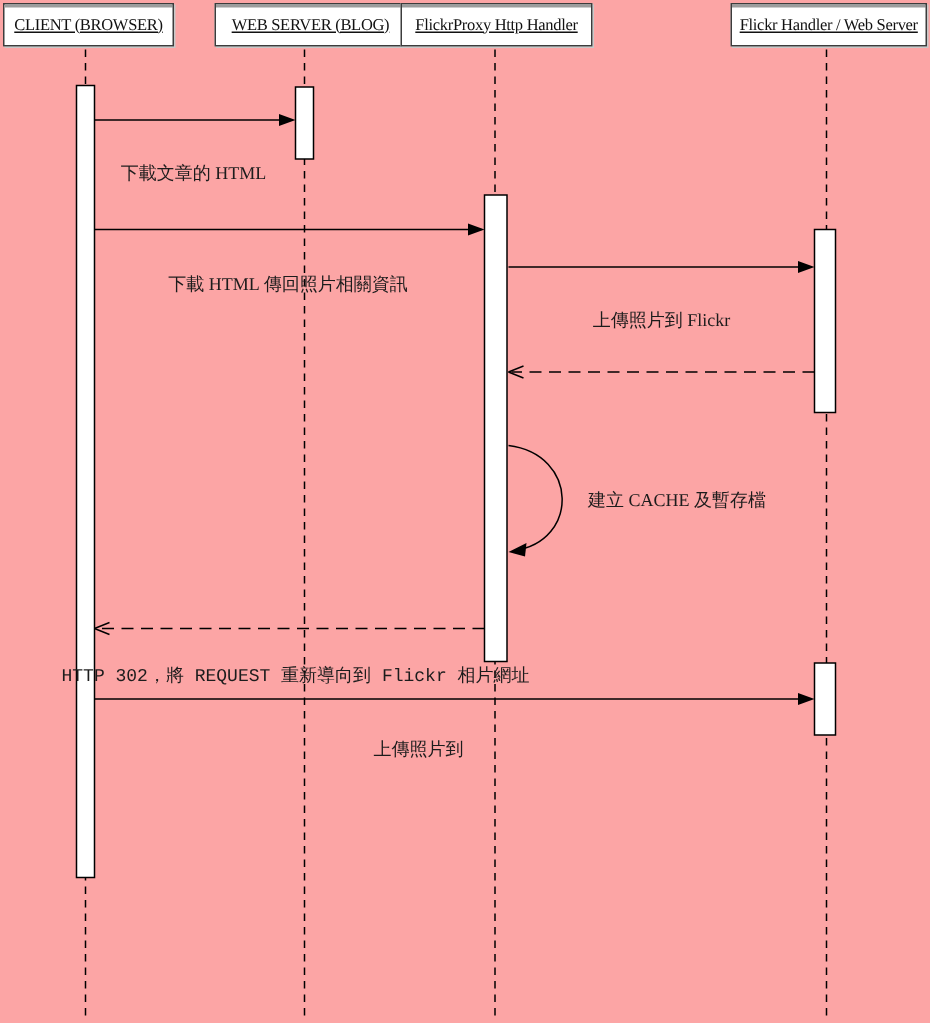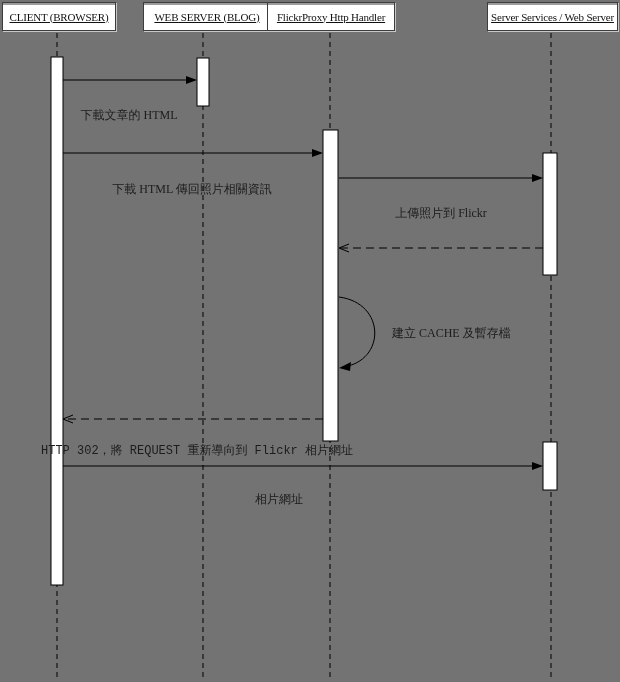--- a/index.html
+++ b/index.html
@@ -1,20 +1,20 @@
 <!DOCTYPE html>
 <html><head>
 <meta charset="utf-8">
 <style>
   html, body { margin: 0; padding: 0; background: #ffffff; }
   #diagram {
     position: relative;
     width: 620px;
     height: 682px;
-    background: #737373;
+    background: #fca5a5;
     overflow: hidden;
     font-family: "Liberation Serif", "DejaVu Serif", serif;
   }
   #arrows {
     position: absolute;
     top: 0; left: 0;
     width: 620px; height: 682px;
   }
   .actor-box {
     position: absolute;
@@ -82,24 +82,24 @@
   <div class="actor-box" style="left: 2px; width: 114px;">
     <span>CLIENT (BROWSER)</span>
   </div>
   <div class="actor-box" style="left: 143px; width: 128px;">
     <span>WEB SERVER (BLOG)</span>
   </div>
   <div class="actor-box" style="left: 267px; width: 128px;">
     <span>FlickrProxy Http Handler</span>
   </div>
   <div class="actor-box" style="left: 487px; width: 131px;">
-    <span>Server Services / Web Server</span>
+    <span>Flickr Handler / Web Server</span>
   </div>
 
   <div id="labels">
       <div class="msg-label center" style="left: 129px; top: 60px;">下載文章的 HTML</div>
       <div class="msg-label center" style="left: 192px; top: 134px;">下載 HTML 傳回照片相關資訊</div>
       <div class="msg-label center" style="left: 441px; top: 158px;">上傳照片到 Flickr</div>
       <div class="msg-label center" style="left: 197px; top: 396px; font-family: Liberation Mono, monospace;">HTTP 302，將 REQUEST 重新導向到 Flickr 相片網址</div>
-      <div class="msg-label center" style="left: 279px; top: 444px;">相片網址</div>
+      <div class="msg-label center" style="left: 279px; top: 444px;">上傳照片到</div>
       <div class="msg-label" style="left: 392px; top: 326px;">建立 CACHE 及暫存檔</div>
     </div>
 </div>
 
 </body></html>

